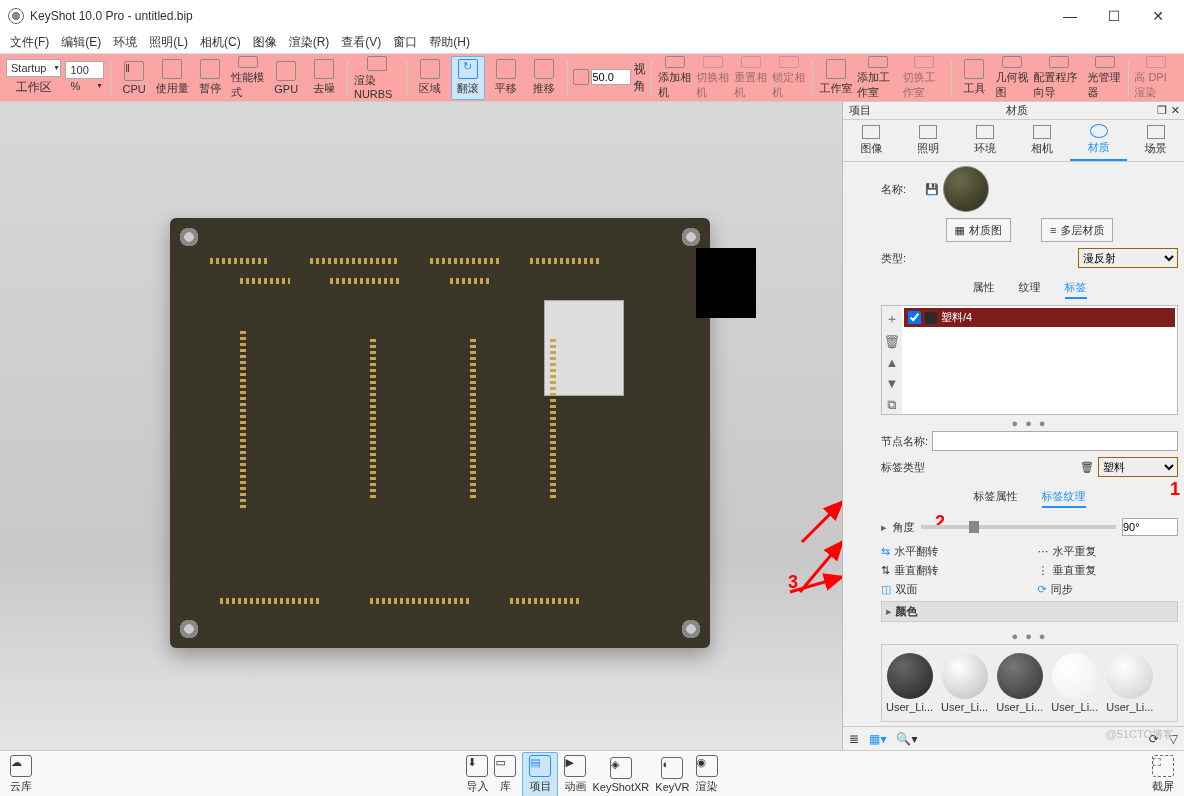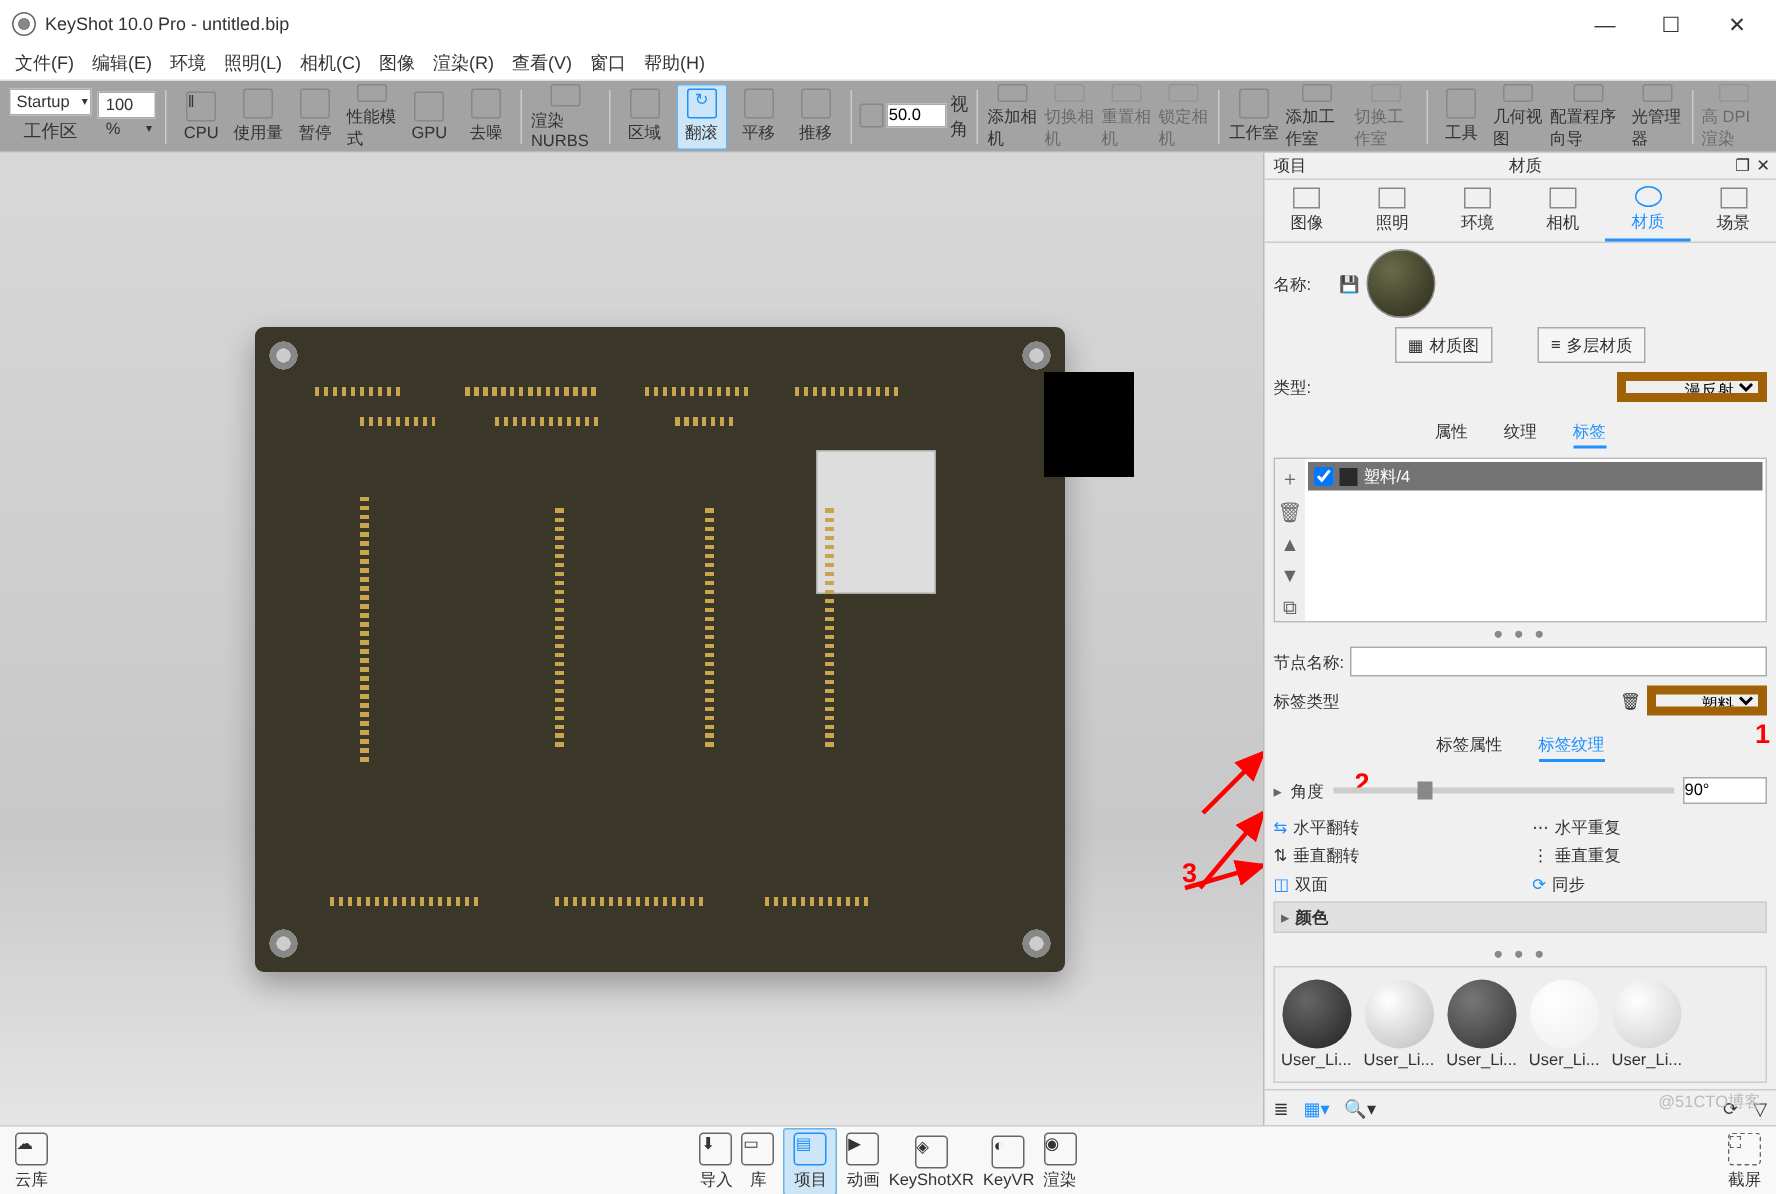--- a/index.html
+++ b/index.html
@@ -4,21 +4,21 @@
 <style>
 * { margin: 0; padding: 0; box-sizing: border-box; font-family: "Microsoft YaHei", Arial, sans-serif; }
 body { width: 1184px; height: 796px; background: #fff; overflow: hidden; font-size: 12px; color: #333; }
 .titlebar { height: 30px; display: flex; align-items: center; padding: 16px 8px; }
 .titlebar .logo { width: 16px; height: 16px; background: radial-gradient(circle, #888 40%, transparent 41%); border-radius: 50%; border: 1px solid #666; margin-right: 6px; }
 .titlebar .title { flex: 1; font-size: 12px; }
 .win-btns { display: flex; gap: 20px; margin-right: 6px; }
 .win-btn { width: 24px; text-align: center; cursor: pointer; font-size: 14px; }
 .menubar { height: 22px; display: flex; align-items: flex-start; padding: 0 6px; gap: 4px; border-bottom: 1px solid #ddd; }
 .menubar span { padding: 2px 4px; cursor: pointer; }
-.toolbar { height: 48px; display: flex; align-items: center; padding: 2px 6px; border-bottom: 1px solid #ccc; background: #a3a3a3; gap: 4px; }
+.toolbar { height: 48px; display: flex; align-items: center; padding: 2px 6px; border-bottom: 1px solid #ccc; background: #fca5a5; gap: 4px; }
 .tb-item { display: flex; flex-direction: column; align-items: center; justify-content: center; min-width: 34px; height: 44px; cursor: pointer; font-size: 11px; }
 .tb-item.active { background: #cde6f7; border: 1px solid #6cb4e8; border-radius: 2px; }
 .tb-icon { width: 20px; height: 20px; border: 1px solid #888; border-radius: 2px; margin-bottom: 2px; }
 .tb-sep { width: 1px; height: 36px; background: #ccc; margin: 0 2px; }
 .tb-combo { height: 18px; border: 1px solid #aaa; background: #fff; padding: 0 14px 0 4px; font-size: 11px; line-height: 16px; position: relative; }
 .tb-combo::after { content: "▾"; position: absolute; right: 2px; font-size: 8px; }
 .content { display: flex; height: 648px; }
 .viewport { width: 842px; background: linear-gradient(#d8d8d8, #c8c8c8 70%, #e5e5e5); position: relative; }
 .pcb { position: absolute; left: 170px; top: 116px; width: 540px; height: 430px; background: #3a3628; border-radius: 6px; box-shadow: 0 8px 20px rgba(0,0,0,0.3); }
 .screw { position: absolute; width: 22px; height: 22px; background: radial-gradient(circle, #ccc 30%, #888 31%, #888 60%, #3a3628 61%); border-radius: 50%; }
@@ -28,34 +28,34 @@
 .padsv { position: absolute; background: repeating-linear-gradient(0deg, #c9a550 0 3px, transparent 3px 6px); width: 6px; }
 .panel { width: 342px; background: #f0f0f0; border-left: 1px solid #bbb; display: flex; flex-direction: column; }
 .panel-header { height: 18px; display: flex; align-items: center; border-bottom: 1px solid #ccc; font-size: 11px; }
 .panel-header .lbl { padding: 0 6px; }
 .panel-header .title { flex: 1; text-align: center; }
 .panel-header .icons { display: flex; gap: 4px; padding-right: 4px; cursor: pointer; }
 .panel-tabs { height: 42px; display: flex; border-bottom: 1px solid #ccc; }
 .ptab { flex: 1; display: flex; flex-direction: column; align-items: center; justify-content: center; font-size: 11px; cursor: pointer; gap: 2px; }
 .ptab.active { color: #1e90ff; border-bottom: 2px solid #1e90ff; }
 .ptab-icon { width: 18px; height: 14px; border: 1px solid #888; }
-.panel-body { flex: 1; overflow: auto; padding: 4px 6px; font-size: 11px; }
+.panel-body { flex: 1; overflow: auto; padding: 4px 6px; font-size: 11px; margin-left: 32px; }
 .row { display: flex; align-items: center; margin-bottom: 6px; gap: 4px; }
 .row label { min-width: 40px; }
 .row input[type=text] { flex: 1; height: 20px; border: 1px solid #aaa; padding: 0 4px; font-size: 11px; }
 .btn { height: 24px; border: 1px solid #aaa; background: #f5f5f5; padding: 0 8px; display: inline-flex; align-items: center; gap: 4px; cursor: pointer; font-size: 11px; }
 .sphere { width: 46px; height: 46px; border-radius: 50%; background: radial-gradient(circle at 35% 30%, #6a6a4a, #2a2a1a); border: 1px solid #888; }
-select { height: 20px; border: 6px solid #a16207; font-size: 11px; text-align: right; }
+select { height: 20px; border: 1px solid #a16207; font-size: 11px; }
 .sub-tabs { display: flex; justify-content: center; gap: 24px; padding: 6px 0; }
 .sub-tab { cursor: pointer; padding-bottom: 2px; }
 .sub-tab.active { color: #1e90ff; border-bottom: 2px solid #1e90ff; }
 .list-area { display: flex; border: 1px solid #bbb; height: 110px; background: #fff; }
 .list-tools { width: 20px; display: flex; flex-direction: column; align-items: center; gap: 6px; background: #eee; padding-top: 4px; }
 .list-tools span { cursor: pointer; color: #666; font-size: 13px; }
-.list-item { background: #737373; color: #fff; padding: 2px 4px; display: flex; align-items: center; gap: 4px; margin: 2px; }
+.list-item { background: #7f1d1d; color: #fff; padding: 2px 4px; display: flex; align-items: center; gap: 4px; margin: 2px; }
 .slider-row { display: flex; align-items: center; gap: 6px; margin: 4px 0; }
 .slider-track { flex: 1; height: 4px; background: #ccc; position: relative; }
 .slider-thumb { position: absolute; width: 10px; height: 12px; background: #888; top: -4px; }
 .checkgrid { display: grid; grid-template-columns: 1fr 1fr; gap: 4px 16px; padding: 4px 0; }
 .checkgrid div { display: flex; align-items: center; gap: 4px; cursor: pointer; }
 .swatches { display: flex; gap: 8px; padding: 8px 4px; border: 1px solid #ccc; background: #eee; overflow: hidden; }
 .swatch { display: flex; flex-direction: column; align-items: center; gap: 2px; }
 .ball { width: 46px; height: 46px; border-radius: 50%; }
 .bottombar { height: 48px; border-top: 1px solid #ccc; display: flex; align-items: center; padding: 0 10px; gap: 6px; background: #f8f8f8; }
 .bb-item { display: flex; flex-direction: column; align-items: center; font-size: 11px; cursor: pointer; }

